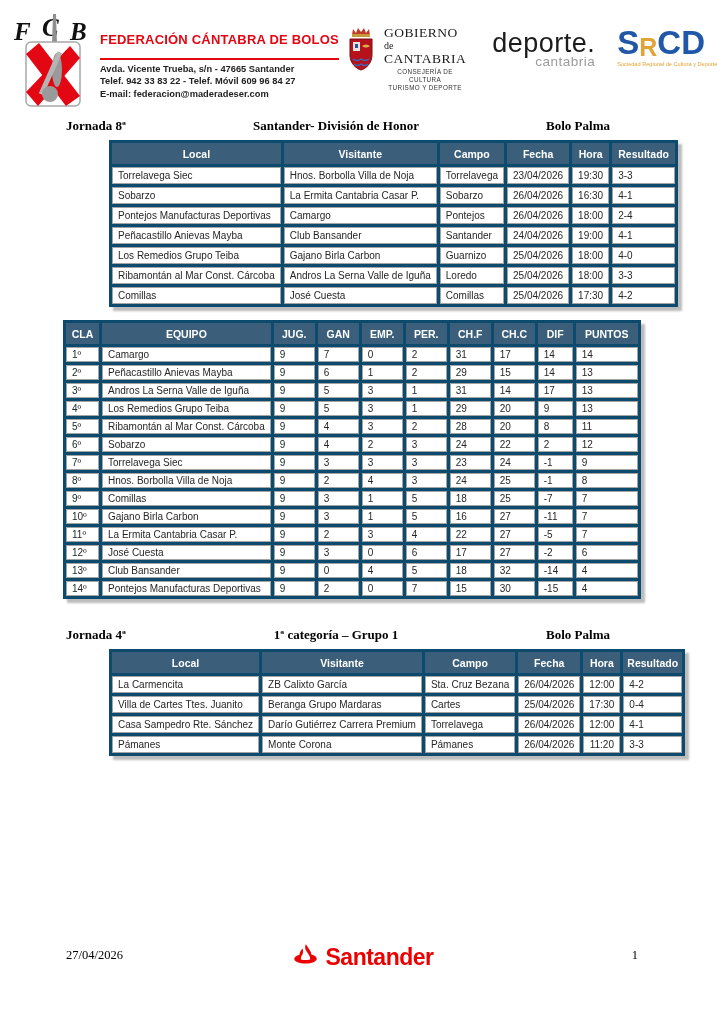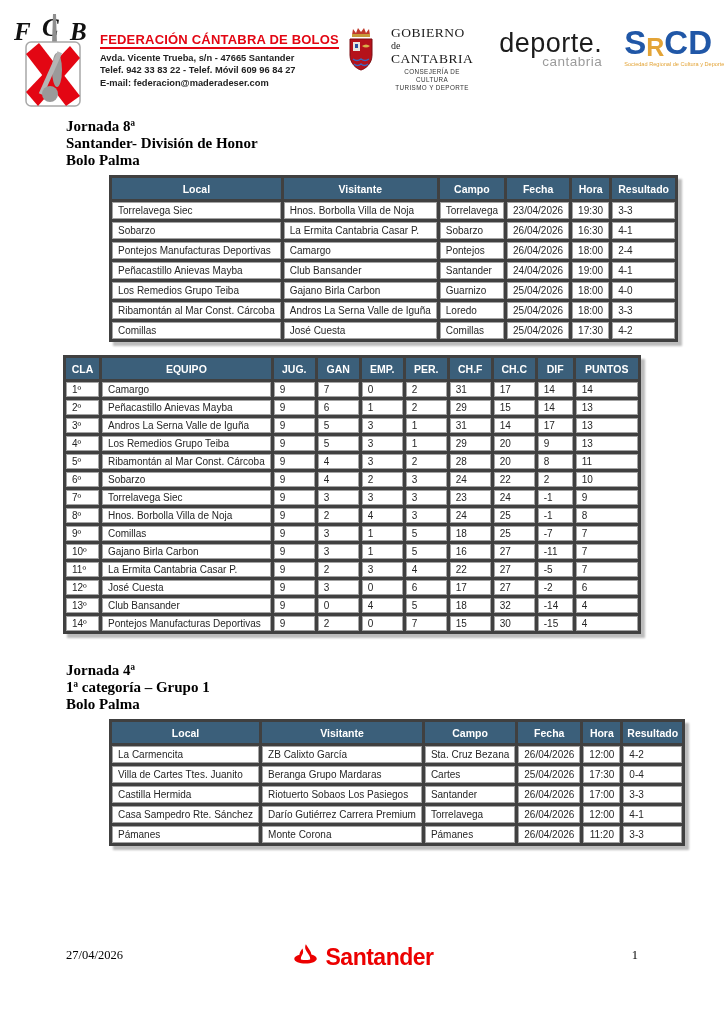--- a/index.html
+++ b/index.html
@@ -5,45 +5,45 @@
   html,body{margin:0;padding:0;background:#ffffff;}
   .page{
     position:relative;width:724px;height:1024px;background:#fff;overflow:hidden;
     font-family:"Liberation Sans",sans-serif;color:#1d1d1d;
   }
   
   .header{display:flex;align-items:flex-start;padding:14px 6px 0 12px;height:102px;box-sizing:border-box;}
   .fcb-logo{flex:0 0 auto;}
   .fcb-block{margin-left:4px;padding-top:16px;width:238px;}
   .fcb-title{color:var(--accent-red,#e30613);font-weight:bold;font-size:13px;letter-spacing:.2px;
-    border-bottom:2px solid var(--accent-red,#e30613);display:inline-block;padding-bottom:0;margin-bottom:3px;white-space:nowrap;}
+    border-bottom:2px solid var(--accent-red,#e30613);display:inline-block;padding-bottom:11px;margin-bottom:3px;white-space:nowrap;}
   .fcb-line{font-size:9.3px;font-weight:600;line-height:1.32;color:#222;white-space:nowrap;}
   .gob{display:flex;align-items:flex-start;margin-left:8px;margin-top:12px;}
-  .gob-text{margin-left:15px;font-family:"Liberation Serif",serif;color:#1a1a1a;}
+  .gob-text{margin-left:8px;font-family:"Liberation Serif",serif;color:#1a1a1a;}
   .gob-l1{font-size:13.5px;letter-spacing:.5px;line-height:1;}
   .gob-l2{font-size:10px;line-height:1;margin:1px 0;}
   .gob-l3{font-size:13.5px;letter-spacing:.5px;line-height:1;}
   .gob-sub{font-family:"Liberation Sans",sans-serif;font-size:6.3px;letter-spacing:.4px;margin-top:3px;line-height:1.3;color:#333;text-align:center;}
   .deporte{margin-left:26px;margin-top:16px;text-align:right;width:120px;}
   .deporte-main{font-size:27px;color:#1c1c1c;letter-spacing:.5px;line-height:1;}
   .deporte-sub{font-size:13.5px;color:#9b9b9b;letter-spacing:.5px;line-height:1;margin-top:-2px;}
   .srcd{margin-left:22px;margin-top:12px;width:118px;}
   .srcd-letters{font-weight:bold;line-height:1;white-space:nowrap;}
   .srcd-b{color:var(--srcd-blue,#2057a7);font-size:33px;}
   .srcd-o{color:var(--srcd-orange,#e3a437);font-size:25px;vertical-align:-2px;}
   .srcd-sub{font-size:5.6px;color:var(--srcd-orange,#e3a437);margin-top:1px;white-space:nowrap;}
   
   .section-heading{display:flex;justify-content:space-between;align-items:baseline;
-    font-family:"Liberation Serif",serif;font-weight:bold;font-size:15px;color:#000;
-    padding:0 114px 0 66px;flex-direction:column;}
+    font-family:"Liberation Serif",serif;font-weight:bold;font-size:13px;color:#000;
+    padding:0 114px 0 66px;}
   .sh1{margin-top:16px;}
   .sh2{margin-top:28px;}
   
   table{border-collapse:separate;border-spacing:3px;font-size:10px;color:#262626;
-    box-shadow:4px 4px 2px #bcbcbc;background:#404040;}
+    box-shadow:4px 4px 2px #bcbcbc;background:#0c4a6e;}
   th{background:var(--th-bg,#3b5f7a);color:#fff;font-weight:bold;font-size:10.5px;
     height:17px;text-align:center;padding:1px 3px;border:1px solid var(--th-bg,#3b5f7a);white-space:nowrap;}
   td{border:1px solid #a3a3a3;background:#fff;height:15px;padding:0 5px;white-space:nowrap;overflow:hidden;vertical-align:middle;}
   .dense td{height:13px;}
   .results td:nth-child(4),.results td:nth-child(5){text-align:center;}
   .t1{margin:6px 0 0 109px;}
   .t2{margin:13px 0 0 63px;}
   .t3{margin:6px 0 0 109px;}
   
   .footer{position:absolute;top:948px;left:66px;right:86px;display:flex;justify-content:space-between;align-items:flex-end;
@@ -289,21 +289,21 @@
         <tr>
           <td>6º</td>
           <td>Sobarzo</td>
           <td>9</td>
           <td>4</td>
           <td>2</td>
           <td>3</td>
           <td>24</td>
           <td>22</td>
           <td>2</td>
-          <td>10</td>
+          <td>12</td>
         </tr>
         <tr>
           <td>7º</td>
           <td>Torrelavega Siec</td>
           <td>9</td>
           <td>3</td>
           <td>3</td>
           <td>3</td>
           <td>23</td>
           <td>24</td>
@@ -433,28 +433,20 @@
         </tr>
         <tr>
           <td>Villa de Cartes Ttes. Juanito</td>
           <td>Beranga Grupo Mardaras</td>
           <td>Cartes</td>
           <td>25/04/2026</td>
           <td>17:30</td>
           <td>0-4</td>
         </tr>
         <tr>
-          <td>Castilla Hermida</td>
-          <td>Riotuerto Sobaos Los Pasiegos</td>
-          <td>Santander</td>
-          <td>26/04/2026</td>
-          <td>17:00</td>
-          <td>3-3</td>
-        </tr>
-        <tr>
           <td>Casa Sampedro Rte. Sánchez</td>
           <td>Darío Gutiérrez Carrera Premium</td>
           <td>Torrelavega</td>
           <td>26/04/2026</td>
           <td>12:00</td>
           <td>4-1</td>
         </tr>
         <tr>
           <td>Pámanes</td>
           <td>Monte Corona</td>

